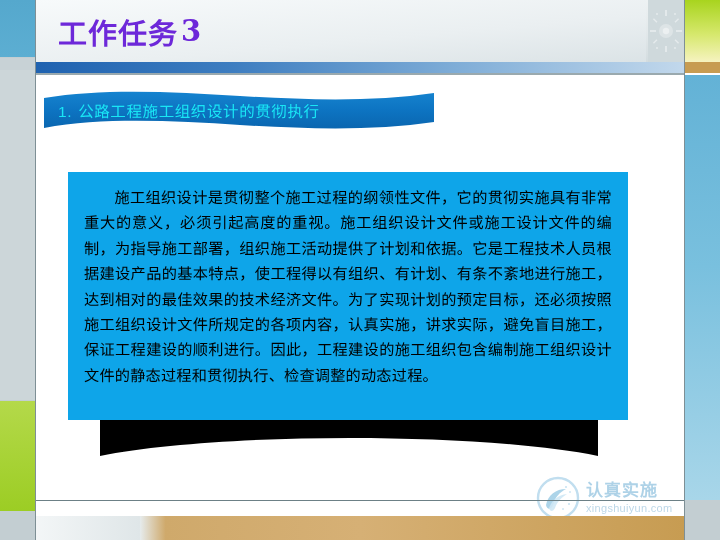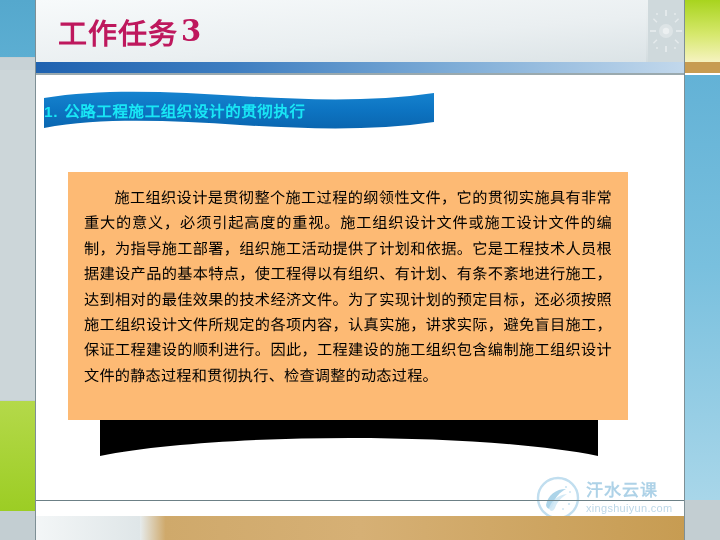--- a/index.html
+++ b/index.html
@@ -88,21 +88,21 @@
     left: 36px; top: 0;
     width: 600px; height: 62px;
     display: flex;
     align-items: center;
     padding-left: 22px;
     box-sizing: border-box;
     font-family: "DejaVu Serif", "Liberation Serif", serif;
     font-size: 29px;
     font-weight: bold;
     letter-spacing: 1px;
-    color: #be185d;
+    color: #6d28d9;
     white-space: nowrap;
   }
   .header-title .t-num {
     padding-left: 3px;
     padding-right: 42px;
   }
 
   
   .header-rule {
     position: absolute;
@@ -179,36 +179,36 @@
 
   
   .ribbon {
     position: absolute;
     left: 44px; top: 90px;
     width: 390px; height: 42px;
   }
   .ribbon svg { display: block; }
   .ribbon-label {
     position: absolute;
-    left: 44px; top: 99px;
+    left: 58px; top: 99px;
     width: 370px;
     font-size: 15.5px;
-    font-weight: bold;
+    font-weight: normal;
     color: #19e6f5;
     letter-spacing: 0.6px;
     white-space: nowrap;
   }
   .ribbon-label .rl-num { padding-right: 6px; }
 
   
   .bodybox {
     position: absolute;
     left: 68px; top: 172px;
     width: 560px; height: 248px;
-    background: #fdba74;
+    background: #0ea5e9;
     box-sizing: border-box;
     padding: 14px 16px 10px 16px;
   }
   .bodybox p {
     margin: 0;
     font-size: 15.2px;
     line-height: 25.4px;
     color: #000000;
     text-indent: 2em;
     text-align: justify;
@@ -340,21 +340,21 @@
         <circle cx="22" cy="22" r="20" fill="none" stroke="#bcdcee" stroke-width="2.4"></circle>
         <path d="M10,29 C12,19 20,13 30,13 C24,16 19,21 17,29 C15,34 11,34 10,29 Z" fill="#9fcde6" opacity="0.95"></path>
         <path d="M13,32 C16,24 22,19 31,18 C25,22 21,26 19,32 C17,36 14,36 13,32 Z" fill="#cbe6f4" opacity="0.9"></path>
         <circle cx="30" cy="11" r="1.1" fill="#c5e2f2"></circle>
         <circle cx="34" cy="16" r="0.9" fill="#c5e2f2"></circle>
         <circle cx="27" cy="33" r="0.9" fill="#c5e2f2"></circle>
         <circle cx="33" cy="28" r="1.1" fill="#c5e2f2"></circle>
       </svg>
     </span>
     <span class="wm-text">
-      <span class="wm-cn">汗水云课</span>
+      <span class="wm-cn">认真实施</span>
       <span class="wm-en">xingshuiyun.com</span>
     </span>
   </div>
 
   <div class="bottom-rule"></div>
   <div class="bottom-band"></div>
   <div class="bottom-band-left"></div>
 
 </div>
 

